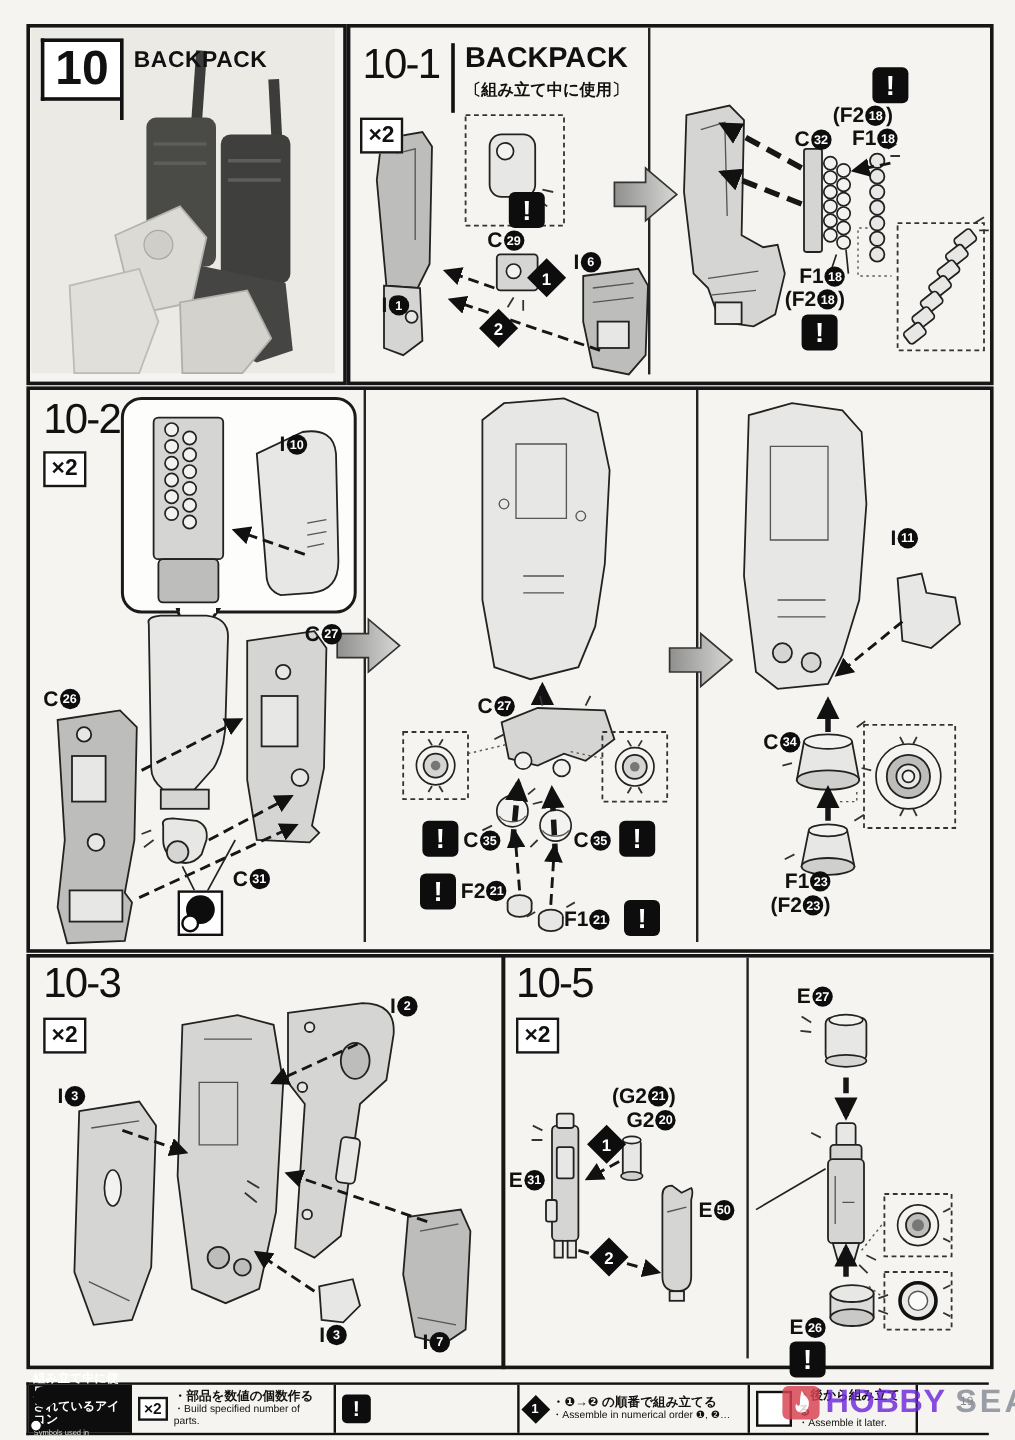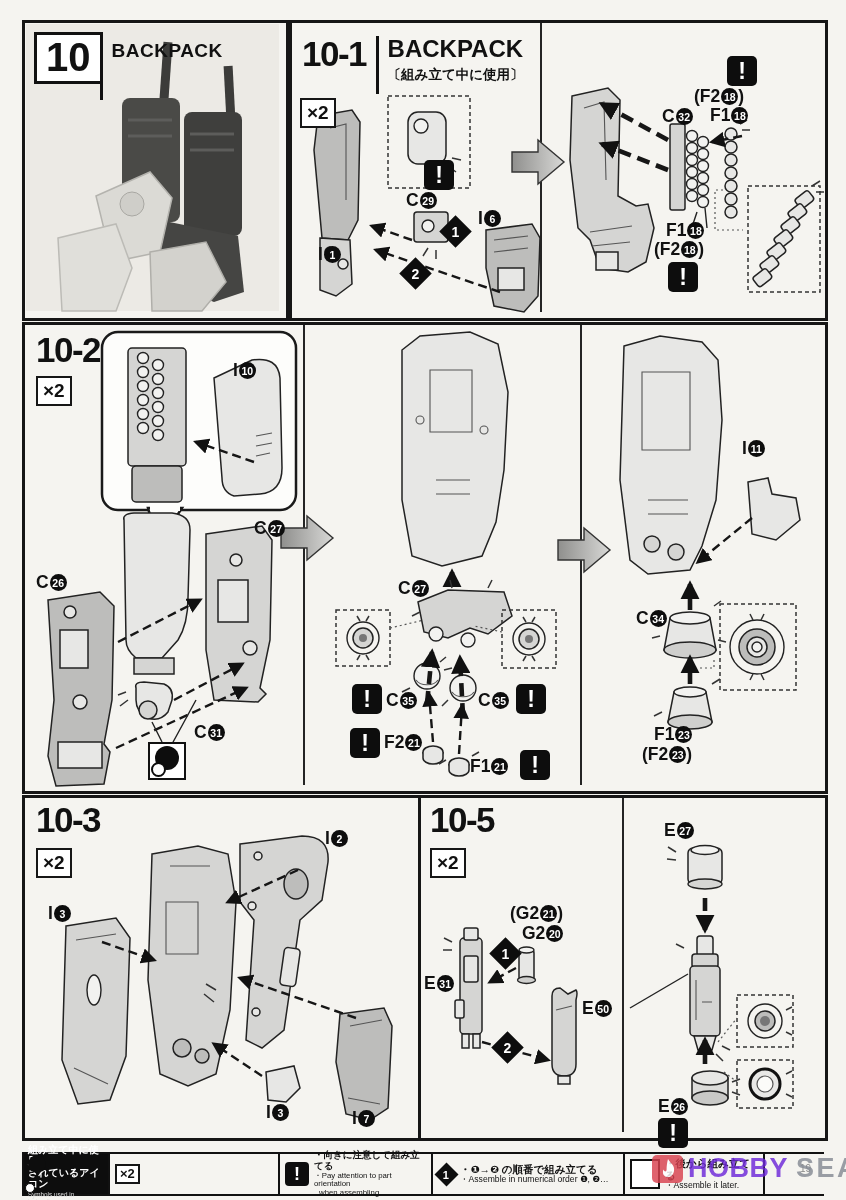--- a/index.html
+++ b/index.html
@@ -32,21 +32,21 @@
   .rear-icon.sm{position:static;width:26px;height:26px;flex:none;}
   .rear-icon.sm::before{top:1px;left:4px;width:18px;height:18px;}
   .rear-icon.sm::after{width:8px;height:8px;border-width:1.5px;}
 
   
   .s10-head{position:absolute;left:34px;top:32px;display:flex;align-items:flex-start;z-index:4;}
   .s10-box{border:3px solid #111;border-right:none;background:#fff;font-weight:900;font-size:40px;
            line-height:1;padding:2px 9px 4px;}
   .s10-rule{width:3px;background:#111;align-self:stretch;height:68px;}
   .s10-title{font-weight:900;font-size:19px;margin:8px 0 0 9px;letter-spacing:.5px;}
-  .sec-num{font-weight:700;font-size:35px;letter-spacing:-1.5px;line-height:1;}
+  .sec-num{font-weight:400;font-size:35px;letter-spacing:-1.5px;line-height:1;}
   .s101-head{position:absolute;left:302px;top:36px;display:flex;z-index:4;}
   .s101-rule{width:2.5px;background:#111;height:58px;margin:0 9px 0 10px;}
   .s101-title{font-weight:900;font-size:24px;line-height:1.1;}
   .s101-sub{font-weight:700;font-size:13.5px;margin-top:4px;}
   .sec-head{position:absolute;z-index:4;}
 
   
   .legend{position:absolute;left:22px;top:1152px;width:800px;height:40px;border-top:2.5px solid #111;
           border-bottom:2.5px solid #111;border-left:2px solid #111;display:flex;z-index:3;background:#f5f4f0;}
   .lcell{border-right:2px solid #111;display:flex;align-items:center;padding:2px 5px;gap:5px;box-sizing:border-box;}
@@ -544,28 +544,27 @@
   <div class="warn" style="left:658px;top:1118px;">!</div>
 
   <div class="legend">
     <div class="lcell lcell-title">
       <div class="lt-jp">組み立て中に使用</div>
       <div class="lt-jp">されているアイコン</div>
       <div class="lt-en">Symbols used in instructions</div>
     </div>
     <div class="lcell" style="width:170px;">
       <span class="x2 sm">×2</span>
+      <div class="col">
+        <span class="l-jp">・部品を数値の個数作る</span>
+        <span class="l-en">・Build specified number of parts.</span>
+      </div>
     </div>
     <div class="lcell" style="width:153px;">
       <span class="warn sm">!</span>
-      <div class="col">
-        <span class="l-jp" style="font-size:9.5px;">・向きに注意して組み立てる</span>
-        <span class="l-en" style="font-size:7.8px;">・Pay attention to part orientation</span>
-        <span class="l-en" style="font-size:7.8px;padding-left:5px;">when assembling.</span>
-      </div>
     </div>
     <div class="lcell" style="width:192px;">
       <span class="step sm">
           <span>1</span>
         </span>
       <div class="col">
         <span class="l-jp">・❶→❷ の順番で組み立てる</span>
         <span class="l-en">・Assemble in numerical order ❶, ❷…</span>
       </div>
     </div>

